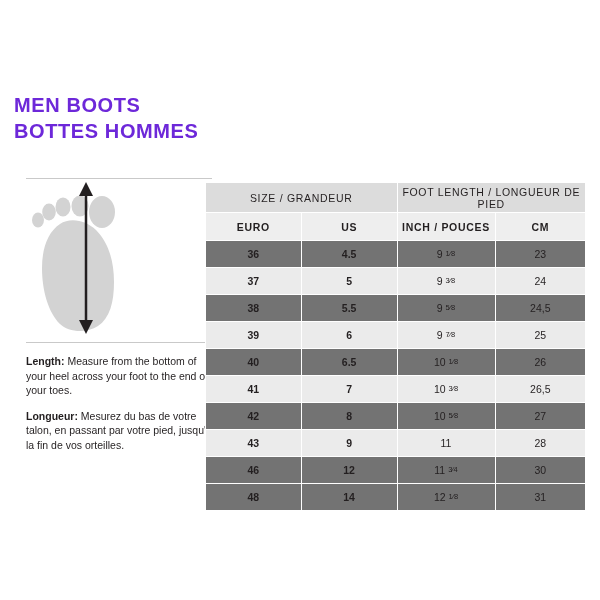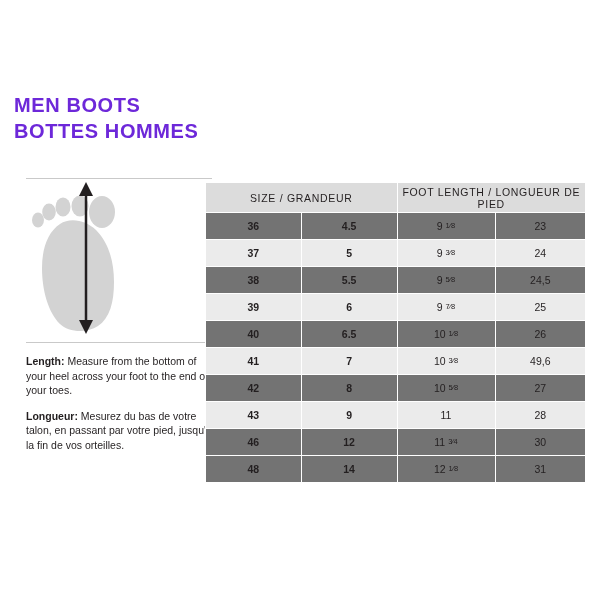--- a/index.html
+++ b/index.html
@@ -196,20 +196,26 @@
         <col style="width:25.2%">
         <col style="width:25.2%">
         <col style="width:25.8%">
         <col style="width:23.8%">
       </colgroup>
       <thead>
         <tr class="grp-head">
           <th colspan="2">SIZE / GRANDEUR</th>
           <th colspan="2">FOOT LENGTH / LONGUEUR DE PIED</th>
         </tr>
+        <tr class="col-head">
+          <th>EURO</th>
+          <th>US</th>
+          <th>INCH / POUCES</th>
+          <th>CM</th>
+        </tr>
       </thead>
       <tbody>
           <tr class="odd">
             <td class="bold">36</td>
             <td class="bold">4.5</td>
             <td><span class="fracwrap">9 <span class="frac"><sup>1</sup>⁄<sub>8</sub></span></span></td>
             <td>23</td>
           </tr>
           <tr class="even">
             <td class="bold">37</td>
@@ -232,21 +238,21 @@
           <tr class="odd">
             <td class="bold">40</td>
             <td class="bold">6.5</td>
             <td><span class="fracwrap">10 <span class="frac"><sup>1</sup>⁄<sub>8</sub></span></span></td>
             <td>26</td>
           </tr>
           <tr class="even">
             <td class="bold">41</td>
             <td class="bold">7</td>
             <td><span class="fracwrap">10 <span class="frac"><sup>3</sup>⁄<sub>8</sub></span></span></td>
-            <td>49,6</td>
+            <td>26,5</td>
           </tr>
           <tr class="odd">
             <td class="bold">42</td>
             <td class="bold">8</td>
             <td><span class="fracwrap">10 <span class="frac"><sup>5</sup>⁄<sub>8</sub></span></span></td>
             <td>27</td>
           </tr>
           <tr class="even">
             <td class="bold">43</td>
             <td class="bold">9</td>

